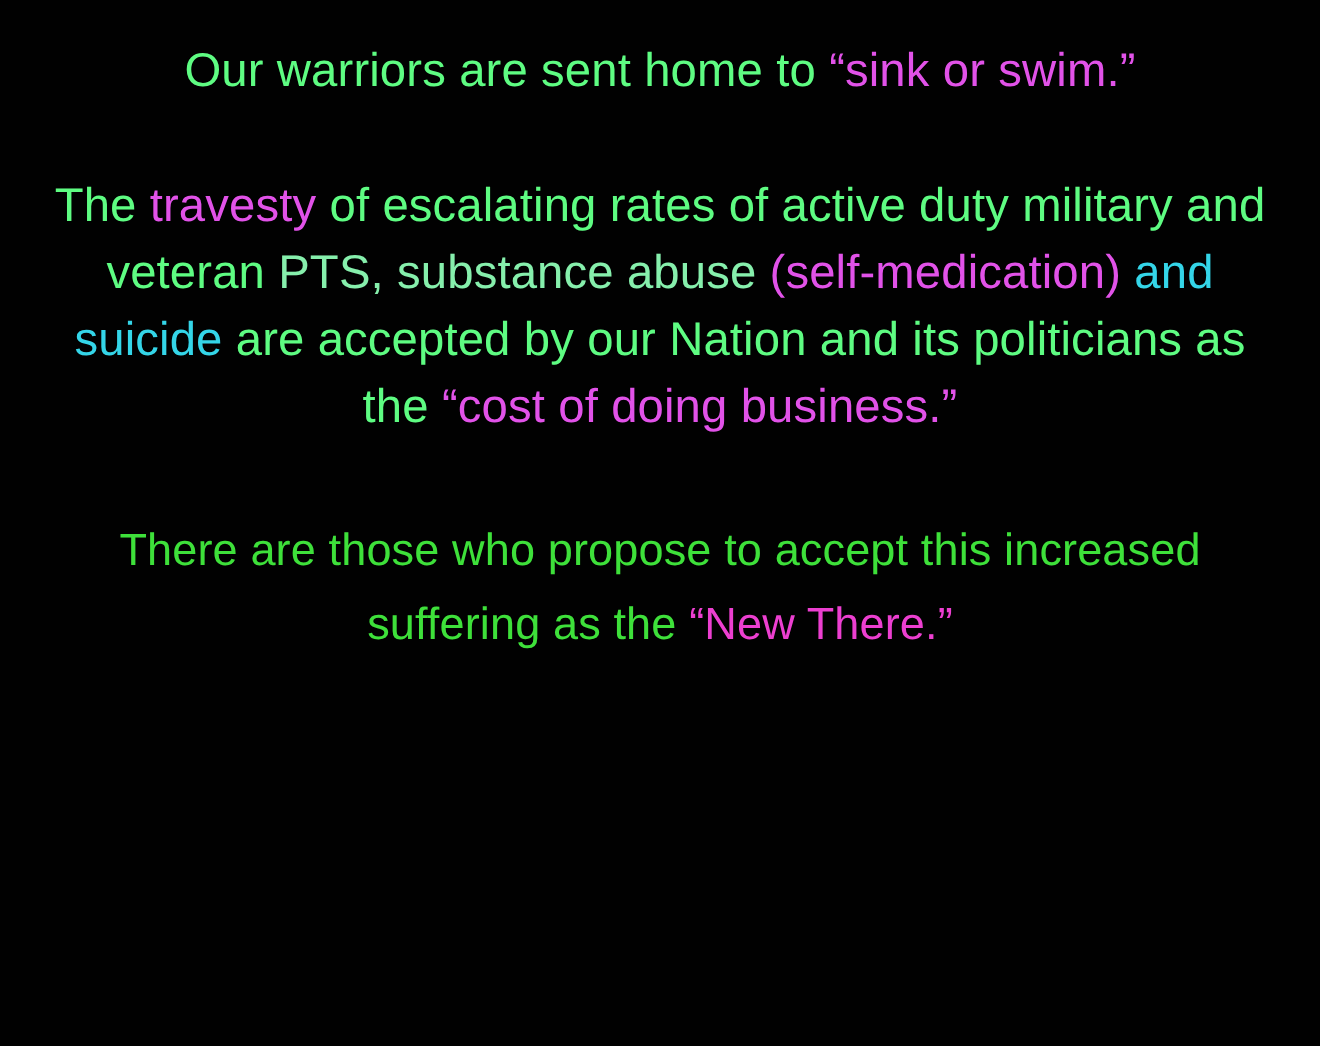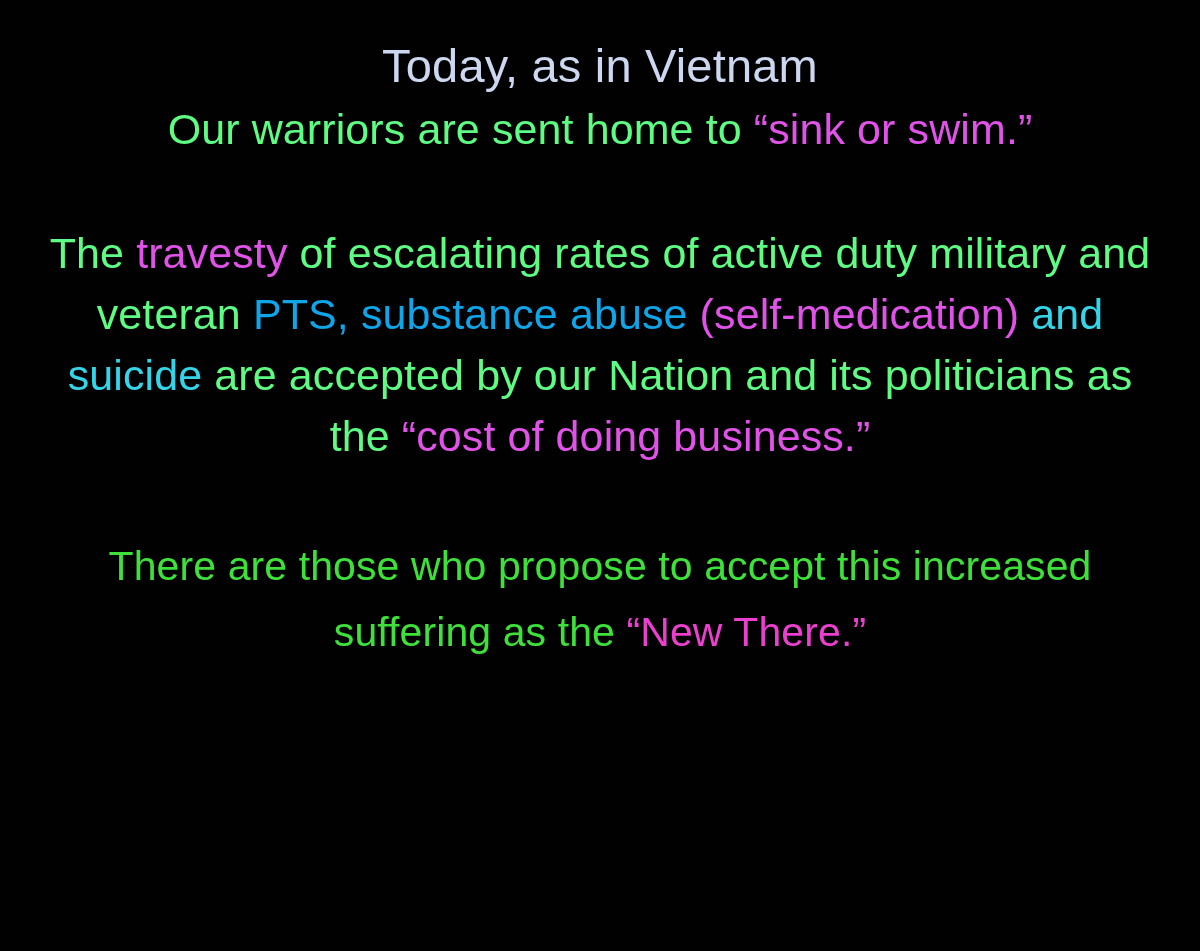--- a/index.html
+++ b/index.html
@@ -48,29 +48,28 @@
   }
   .para.p3 {
     margin-top: 66px;
     font-size: 41px;
     line-height: 1.62;
   }
   .green   { color: #5efc82; }
   .green2  { color: #3ee03a; }
   .magenta { color: #e152e8; }
   .magenta2{ color: #ec3fd0; }
-  .cyan    { color: #0ea5e9; text-align: right; }
+  .cyan    { color: #86efac; text-align: right; }
   .cyan2   { color: #34d5e8; }
 </style>
 </head>
 <body>
 
 <div class="slide">
 
-  <div class="title">Today, as in Vietnam</div>
 
   <p class="para p1">
     <span class="green">Our warriors are sent home to </span><span class="magenta">“sink or swim.”</span>
   </p>
 
   <p class="para p2">
     <span class="green">The </span><span class="magenta">travesty</span><span class="green"> of escalating rates of active duty military and veteran </span><span class="cyan">PTS, substance abuse</span><span class="magenta"> (self-medication)</span><span class="cyan2"> and suicide</span><span class="green"> are accepted by our Nation and its politicians as the </span><span class="magenta">“cost of doing business.”</span>
   </p>
 
   <p class="para p3">

